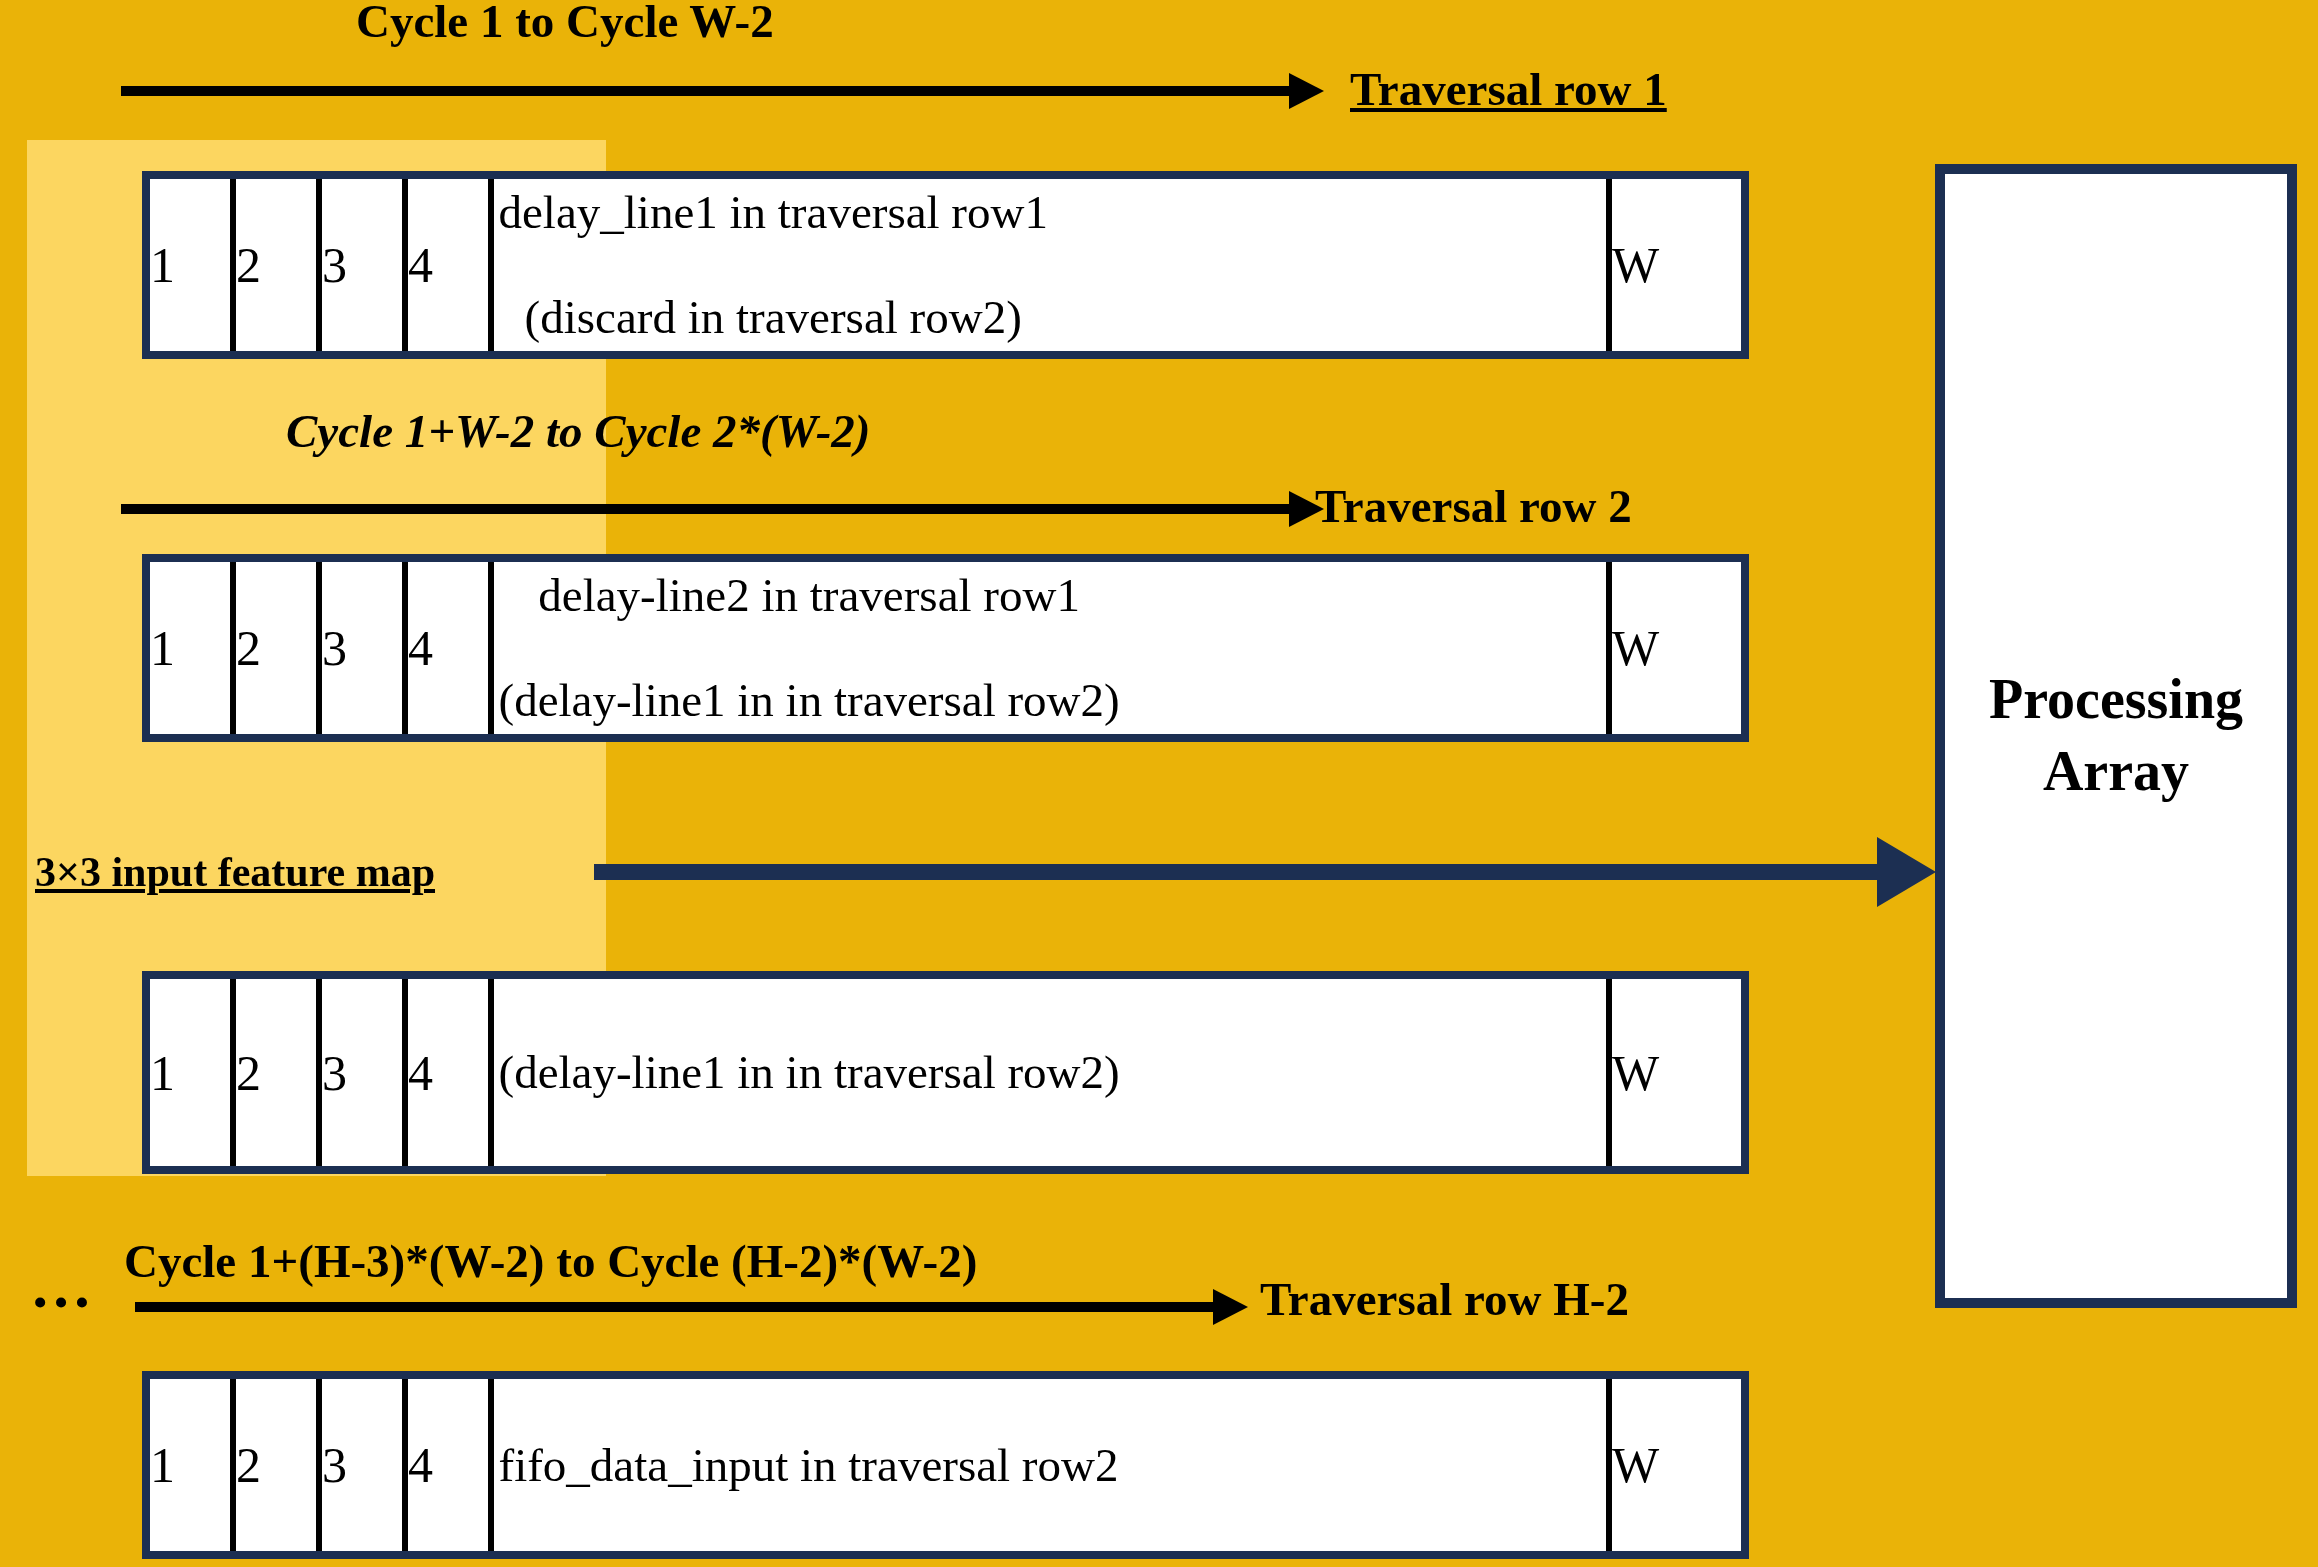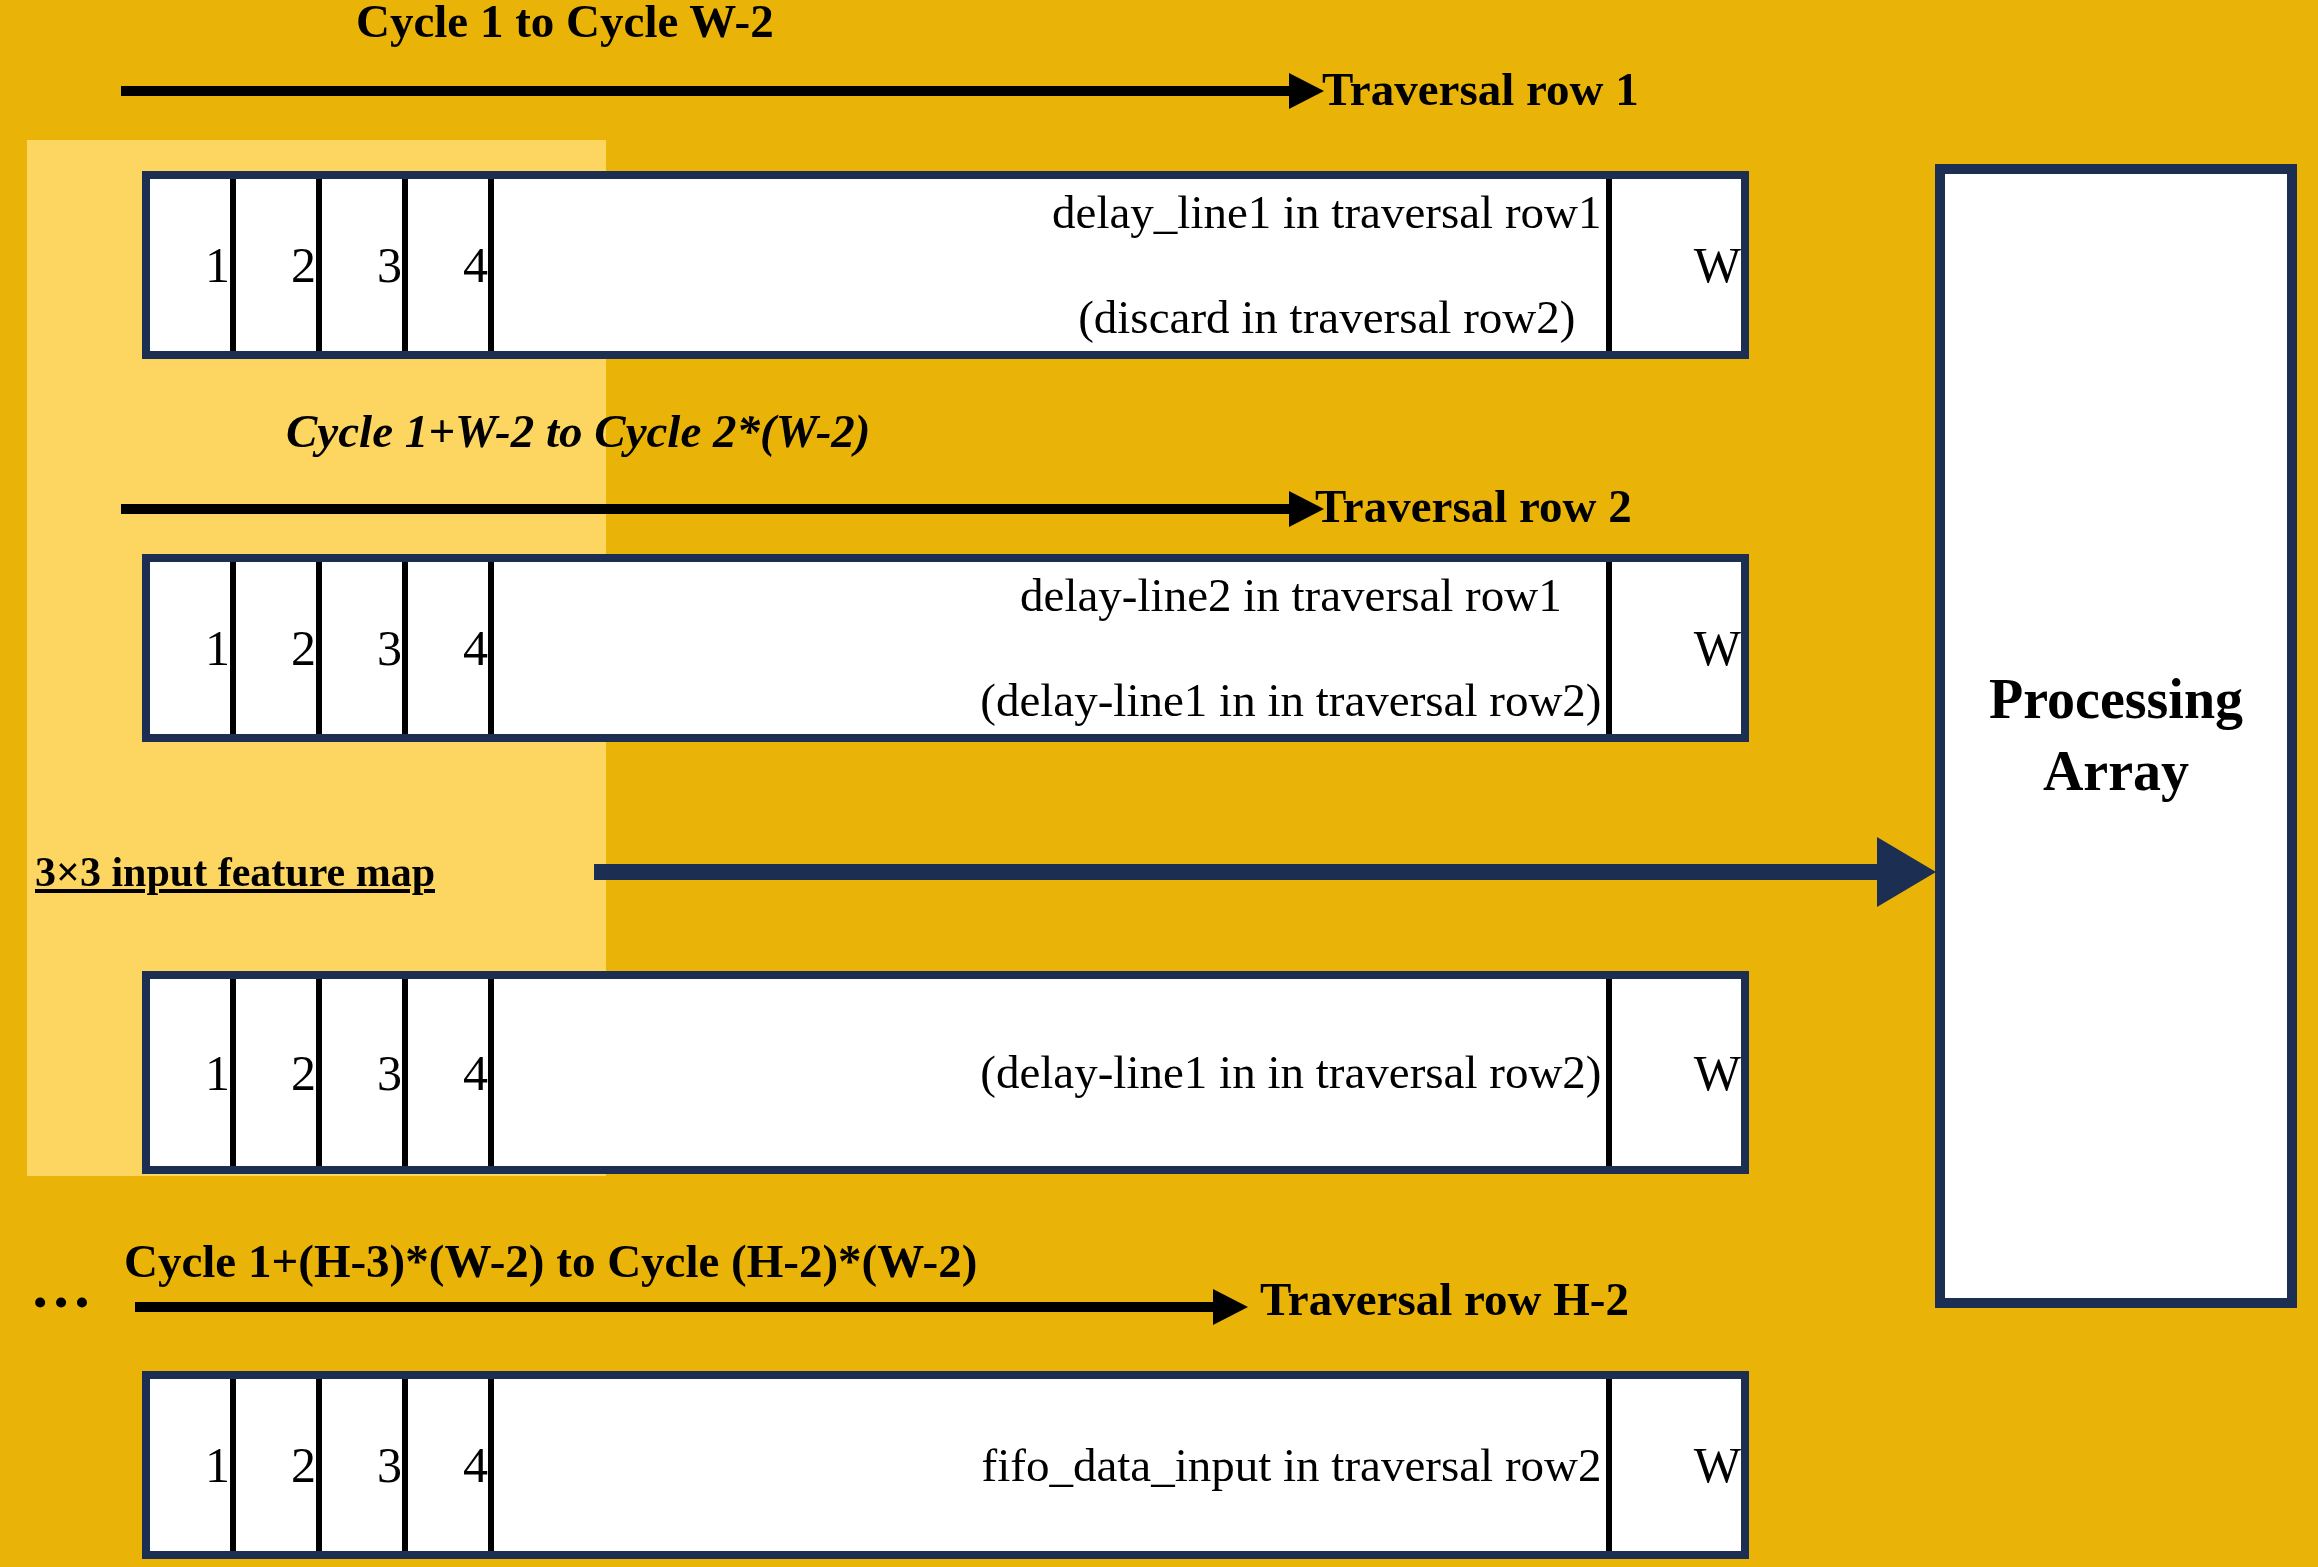--- a/index.html
+++ b/index.html
@@ -35,21 +35,21 @@
     box-sizing: border-box;
     border: 8.3px solid #1c2f52;
     background: #ffffff;
     display: flex;
     z-index: 3;
   }
   .fifo-cell {
     box-sizing: border-box;
     display: flex;
     align-items: center;
-    justify-content: flex-end;
+    justify-content: flex-start;
     text-align: center;
     color: #000000;
     font-size: 50px;
     line-height: 1.12;
     border-right: 6.8px solid #000000;
     flex: 0 0 auto;
   }
   .fifo-cell.num { width: 86px; }
   .fifo-cell.body {
     flex: 1 1 auto;
@@ -160,21 +160,21 @@
 
   <div class="highlight-band"></div>
 
   <div class="label cycle" style="left:356px; top:-6px;">Cycle 1 to Cycle W-2</div>
 
   <div class="cycle-arrow" style="left:121px; top:91px; width:1202px;">
     <div class="shaft" style="width:1168px;"></div>
     <div class="head" style="left:1168px;"></div>
   </div>
 
-  <div class="label traversal" style="left:1322px; top:62px;">Traversal row 1</div>
+  <div class="label traversal" style="left:1350px; top:62px;text-decoration:underline;">Traversal row 1</div>
 
   <div class="fifo-row" style="top:171px; height:188px;">
     <div class="fifo-cell num">1</div>
     <div class="fifo-cell num">2</div>
     <div class="fifo-cell num">3</div>
     <div class="fifo-cell num">4</div>
     <div class="fifo-cell body">
       <div>
         <div>delay_line1 in traversal row1</div>
         <div>(discard in traversal row2)</div>

